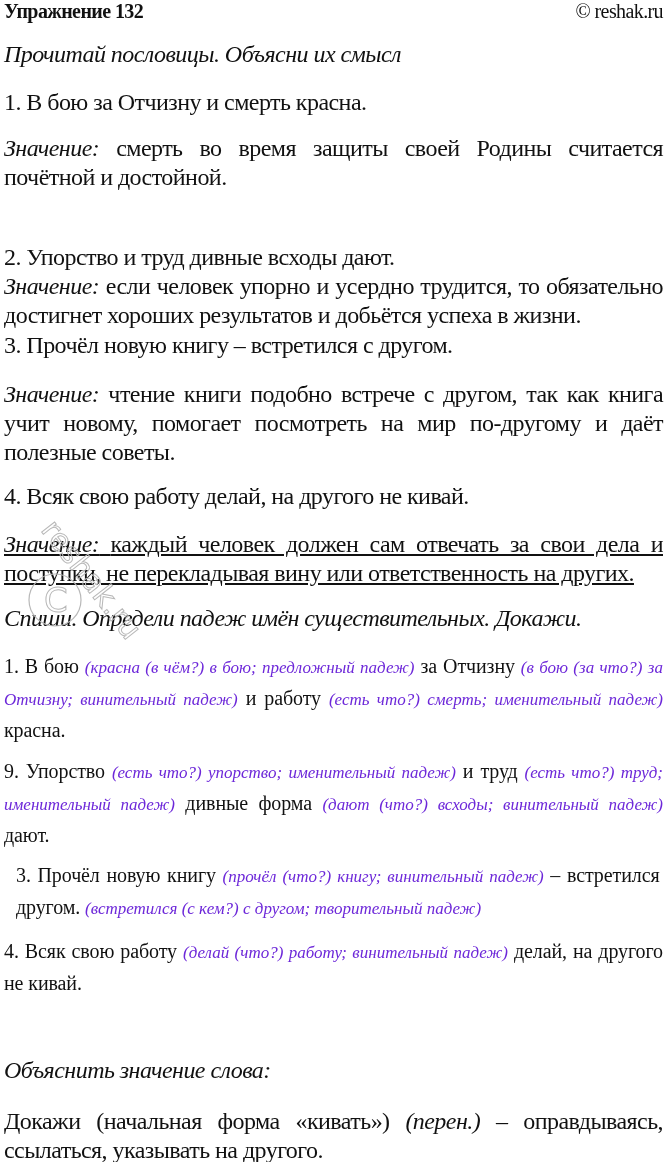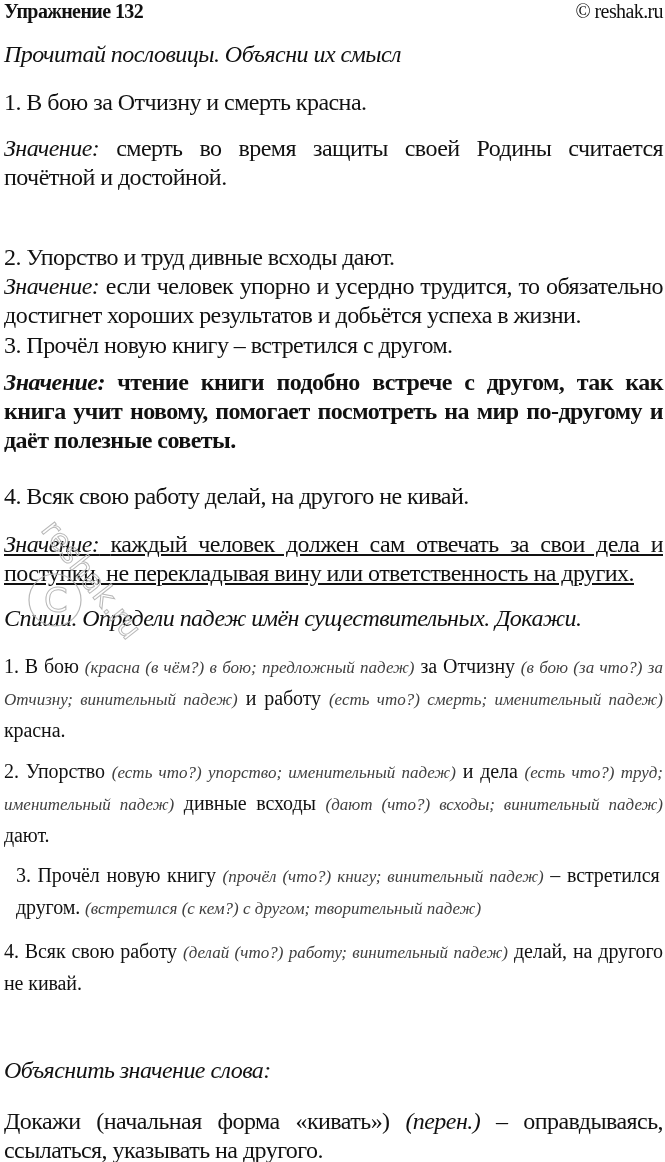--- a/index.html
+++ b/index.html
@@ -19,21 +19,21 @@
   .p {
     position: absolute; left: 4px; width: 659px;
     font-size: 24px; line-height: 29px; letter-spacing: -0.55px;
     text-align: justify; margin: 0;
   }
   .p.last-left { text-align-last: left; }
   .it { font-style: italic; }
   .lower {
     font-size: 20px; line-height: 31px; letter-spacing: -0.1px;
   }
-  .ann { font-style: italic; color: #404040; font-size: 17px; letter-spacing: 0; }
+  .ann { font-style: italic; color: #6d28d9; font-size: 17px; letter-spacing: 0; }
   .watermark {
     position: absolute; left: 10px; top: 520px; width: 170px; height: 130px;
     pointer-events: none;
   }
 </style>
 </head>
 <body>
 
 <div class="page">
 
@@ -44,33 +44,33 @@
 
   <p class="p it" style="top:40px;">Прочитай пословицы. Объясни их смысл</p>
 
   <p class="p" style="top:88px;">1. В бою за Отчизну и смерть красна.</p>
   <p class="p last-left" style="top:134px;"><span class="it">Значение:</span> <span>смерть во время защиты своей Родины считается почётной и достойной.</span></p>
 
   <p class="p" style="top:208px;margin-top:35px;">2. Упорство и труд дивные всходы дают.</p>
   <p class="p last-left" style="top:256px;margin-top:16px;"><span class="it">Значение:</span> <span>если человек упорно и усердно трудится, то обязательно достигнет хороших результатов и добьётся успеха в жизни.</span></p>
 
   <p class="p" style="top:331px;">3. Прочёл новую книгу – встретился с другом.</p>
-  <p class="p last-left" style="top:368px;font-weight:bold;"><span class="it">Значение:</span> <span>чтение книги подобно встрече с другом, так как книга учит новому, помогает посмотреть на мир по-другому и даёт полезные советы.</span></p>
+  <p class="p last-left" style="top:380px;"><span class="it">Значение:</span> <span>чтение книги подобно встрече с другом, так как книга учит новому, помогает посмотреть на мир по-другому и даёт полезные советы.</span></p>
 
   <p class="p" style="top:482px;">4. Всяк свою работу делай, на другого не кивай.</p>
   <p class="p last-left" style="top:530px;text-decoration:underline;"><span class="it">Значение:</span> <span>каждый человек должен сам отвечать за свои дела и поступки, не перекладывая вину или ответственность на других.</span></p>
 
   <p class="p it" style="top:604px;">Спиши. Определи падеж имён существительных. Докажи.</p>
 
   <p class="p lower last-left" style="top:651px;">
     <span>1. В бою </span><span class="ann">(красна (в чём?) в бою; предложный падеж)</span><span> за Отчизну </span><span class="ann">(в бою (за что?) за Отчизну; винительный падеж)</span><span> и работу </span><span class="ann">(есть что?) смерть; именительный падеж)</span><span> красна.</span>
   </p>
 
   <p class="p lower last-left" style="top:756px;">
-    <span>2. Упорство </span><span class="ann">(есть что?) упорство; именительный падеж)</span><span> и дела </span><span class="ann">(есть что?) труд; именительный падеж)</span><span> дивные всходы </span><span class="ann">(дают (что?) всходы; винительный падеж)</span><span> дают.</span>
+    <span>9. Упорство </span><span class="ann">(есть что?) упорство; именительный падеж)</span><span> и труд </span><span class="ann">(есть что?) труд; именительный падеж)</span><span> дивные форма </span><span class="ann">(дают (что?) всходы; винительный падеж)</span><span> дают.</span>
   </p>
 
   <p class="p lower last-left" style="top:860px;margin-left:12px;">
     <span>3. Прочёл новую книгу </span><span class="ann">(прочёл (что?) книгу; винительный падеж)</span><span> – встретился с другом. </span><span class="ann">(встретился (с кем?) с другом; творительный падеж)</span>
   </p>
 
   <p class="p lower last-left" style="top:936px;">
     <span>4. Всяк свою работу </span><span class="ann">(делай (что?) работу; винительный падеж)</span><span> делай, на другого не кивай.</span>
   </p>
 

